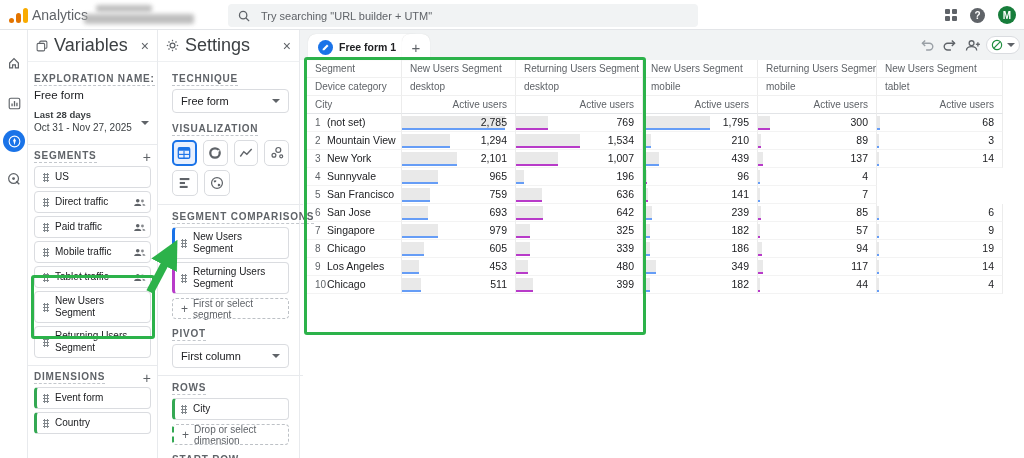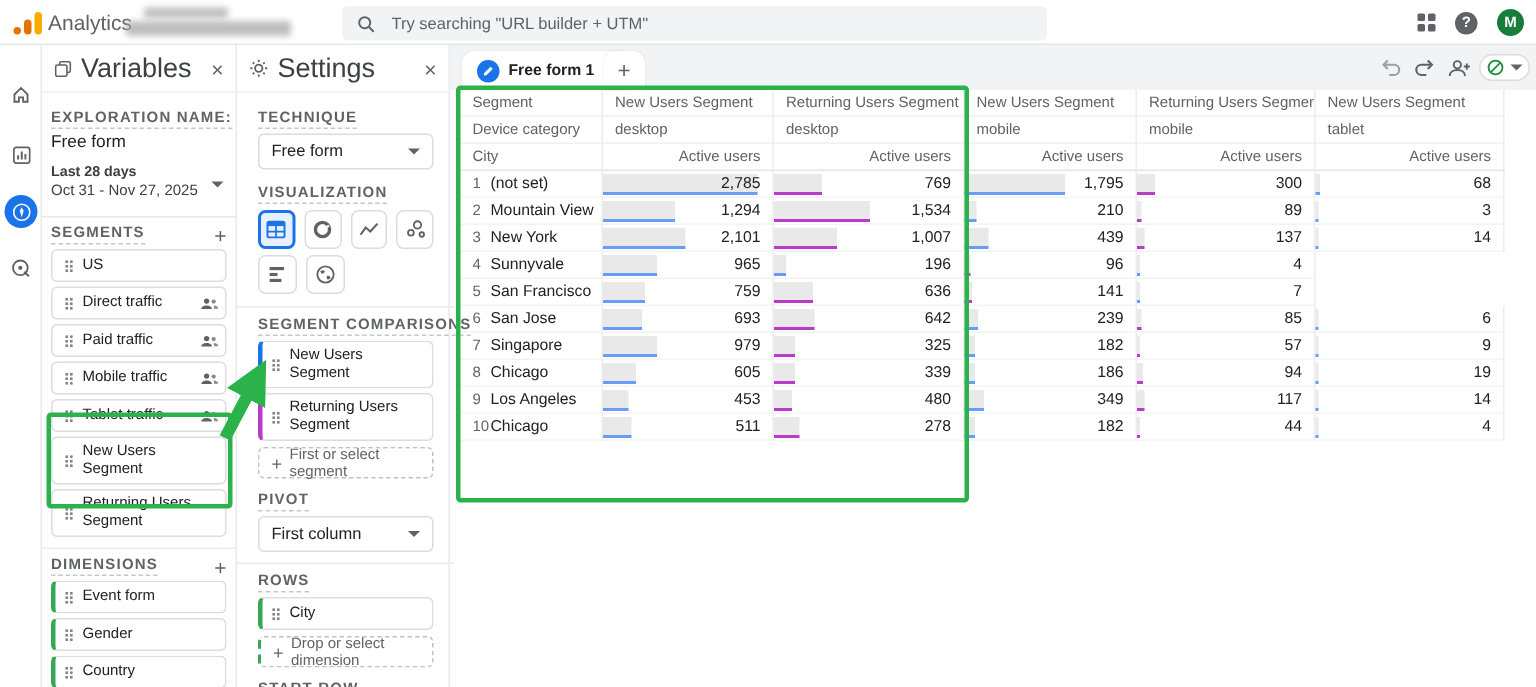--- a/index.html
+++ b/index.html
@@ -255,24 +255,20 @@
       <span class="slabel">DIMENSIONS</span>
       <span class="plus">+</span>
     </div>
     <div id="dimension-chips">
         <div class="chip greenL">
           <span class="handle"></span>
           <span class="lbl">Event form</span>
         </div>
         <div class="chip greenL">
           <span class="handle"></span>
-          <span class="lbl">Gender</span>
-        </div>
-        <div class="chip greenL">
-          <span class="handle"></span>
           <span class="lbl">Country</span>
         </div>
       </div>
   </div>
 </div>
 
 <div id="settings" class="panel">
   <div class="phead">
     <svg width="13" height="13" viewBox="0 0 16 16">
         <circle cx="8" cy="8" r="3" fill="none" stroke="#5f6368" stroke-width="1.5"></circle>
@@ -780,21 +776,21 @@
           <div class="gbar" style="width: 18.3483%;"></div>
           <div class="cbar" style="width: 18.3483%; background: rgb(102, 157, 246);"></div>
         </div>
         <span class="dval">511</span>
       </div>
       <div>
         <div class="barzone">
           <div class="gbar" style="width: 14.3268%;"></div>
           <div class="cbar" style="width: 14.3268%; background: rgb(184, 59, 201);"></div>
         </div>
-        <span class="dval">278</span>
+        <span class="dval">399</span>
       </div>
       <div>
         <div class="barzone">
           <div class="gbar" style="width: 6.53501%;"></div>
           <div class="cbar" style="width: 6.53501%; background: rgb(102, 157, 246);"></div>
         </div>
         <span class="dval">182</span>
       </div>
       <div>
         <div class="barzone">

